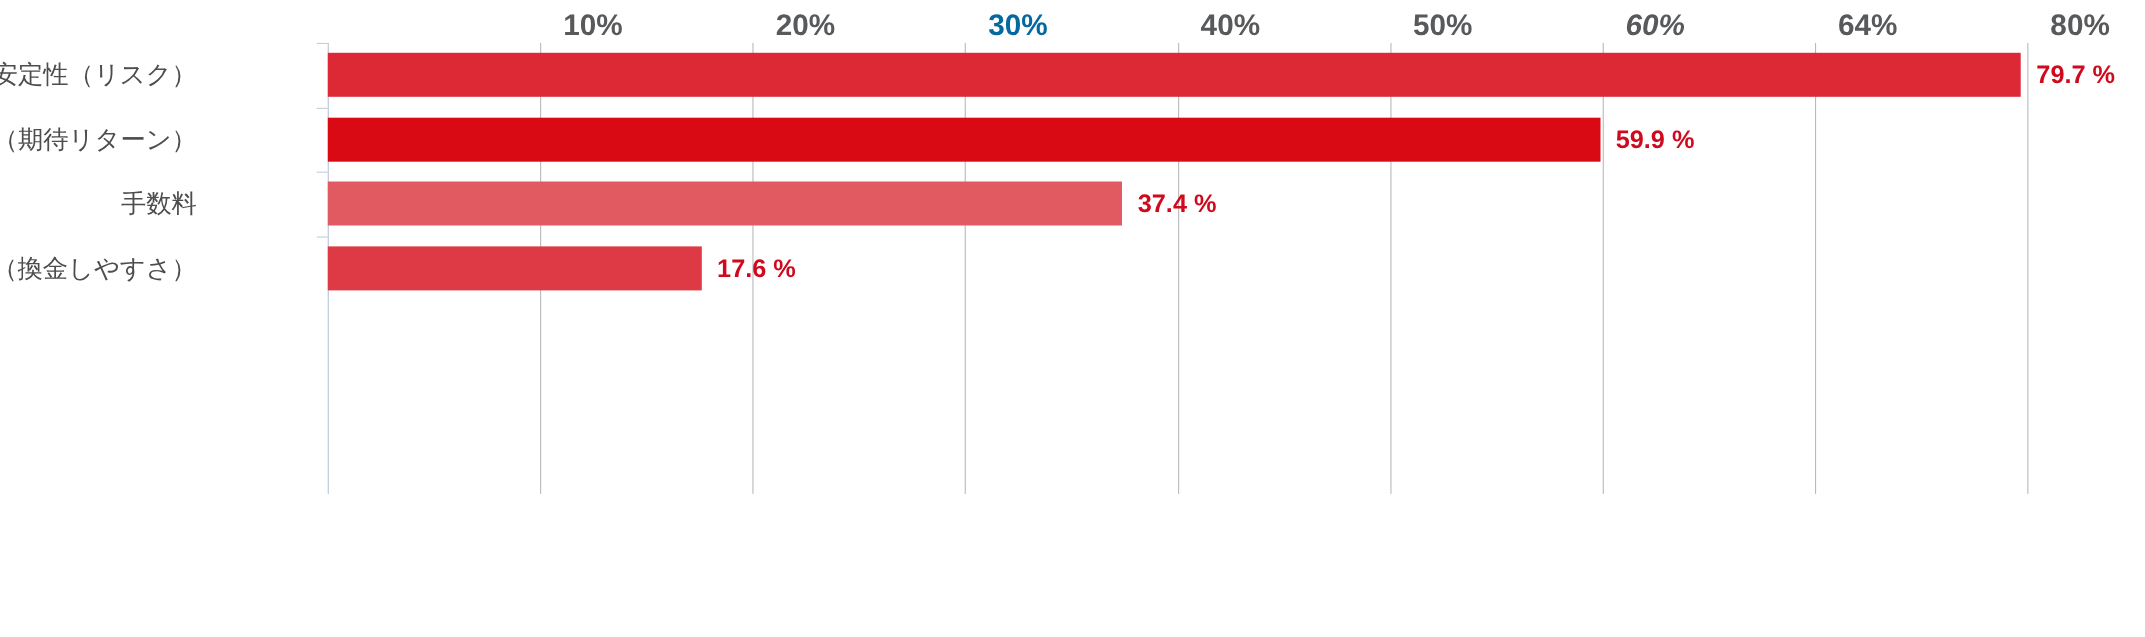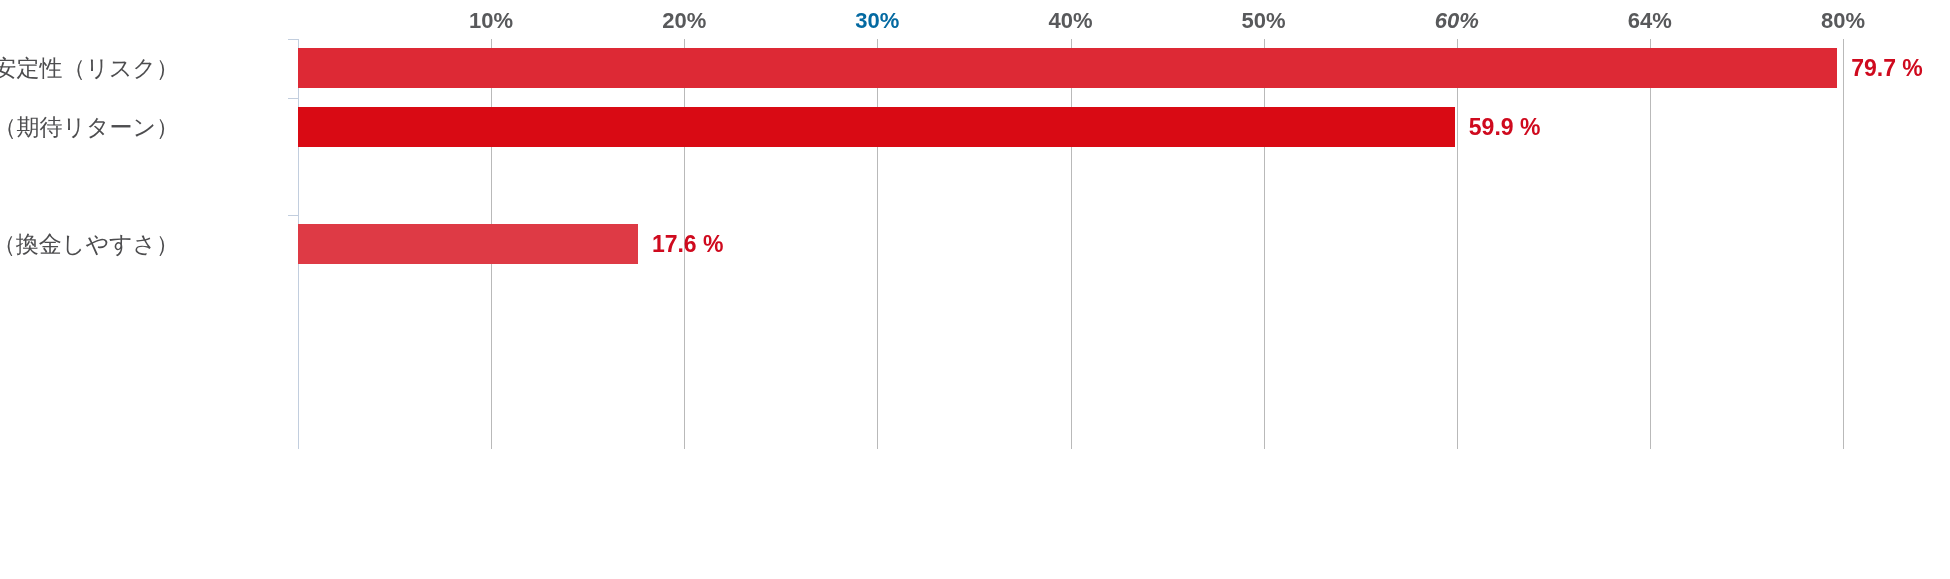--- a/index.html
+++ b/index.html
@@ -27,24 +27,25 @@
     width:1px;
     background:#b9b9b9;
   }
   .gridline.origin{background:#c2cede;width:1px;}
 
   
   .tick-label{
     position:absolute;
     top:8px;
     transform:translateX(-50%);
-    font-size:22px;
+    font-size:27px;
     font-weight:bold;
     color:#58595b;
     white-space:nowrap;
+    margin-left:48px;
   }
 
   
   .row{
     position:absolute;
     left:0;right:0;
     height:58.57px;
   }
   .bar{
     position:absolute;
@@ -115,20 +116,26 @@
         <div class="cat-label" style="color: rgb(77, 77, 79);">安定性（リスク）</div>
         <div class="bar" title="安定性（リスク） 79.7 %" style="width: 1539.21px; background: rgb(221, 41, 53); top: 9.28571px;"></div>
         <div class="bar-value" style="left: 1553.21px; color: rgb(207, 10, 30);">79.7 %</div>
       </div>
       <div class="row" style="top: 58.5714px; height: 58.5714px;">
         <div class="tickmark" style="top: 0px; background: rgb(194, 206, 222);"></div>
         <div class="cat-label" style="color: rgb(77, 77, 79);">収益性（期待リターン）</div>
         <div class="bar" title="収益性（期待リターン） 59.9 %" style="width: 1156.82px; background: rgb(217, 10, 20); top: 9.28571px;"></div>
         <div class="bar-value" style="left: 1170.82px; color: rgb(207, 10, 30);">59.9 %</div>
       </div>
+      <div class="row" style="top: 117.143px; height: 58.5714px;">
+        <div class="tickmark" style="top: 0px; background: rgb(194, 206, 222);"></div>
+        <div class="cat-label" style="color: rgb(77, 77, 79);">手数料</div>
+        <div class="bar" title="手数料 37.4 %" style="width: 722.288px; background: rgb(225, 90, 97); top: 9.28571px;"></div>
+        <div class="bar-value" style="left: 736.288px; color: rgb(207, 10, 30);">37.4 %</div>
+      </div>
       <div class="row" style="top: 175.714px; height: 58.5714px;">
         <div class="tickmark" style="top: 0px; background: rgb(194, 206, 222);"></div>
         <div class="cat-label" style="color: rgb(77, 77, 79);">流動性（換金しやすさ）</div>
         <div class="bar" title="流動性（換金しやすさ） 17.6 %" style="width: 339.9px; background: rgb(222, 58, 69); top: 9.28571px;"></div>
         <div class="bar-value" style="left: 353.9px; color: rgb(207, 10, 30);">17.6 %</div>
       </div>
     </div>
 
 </div>
 

